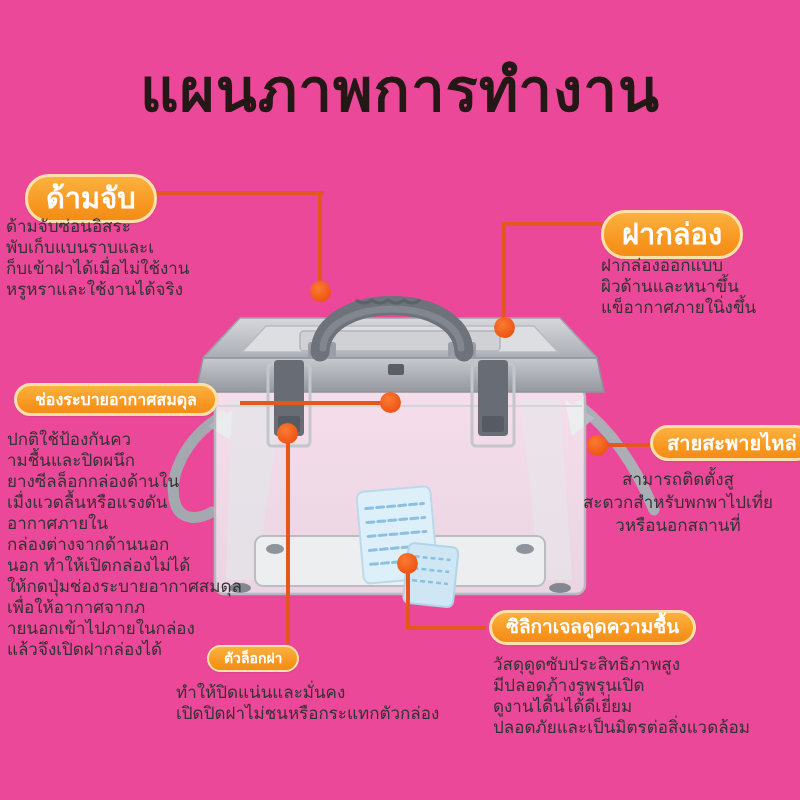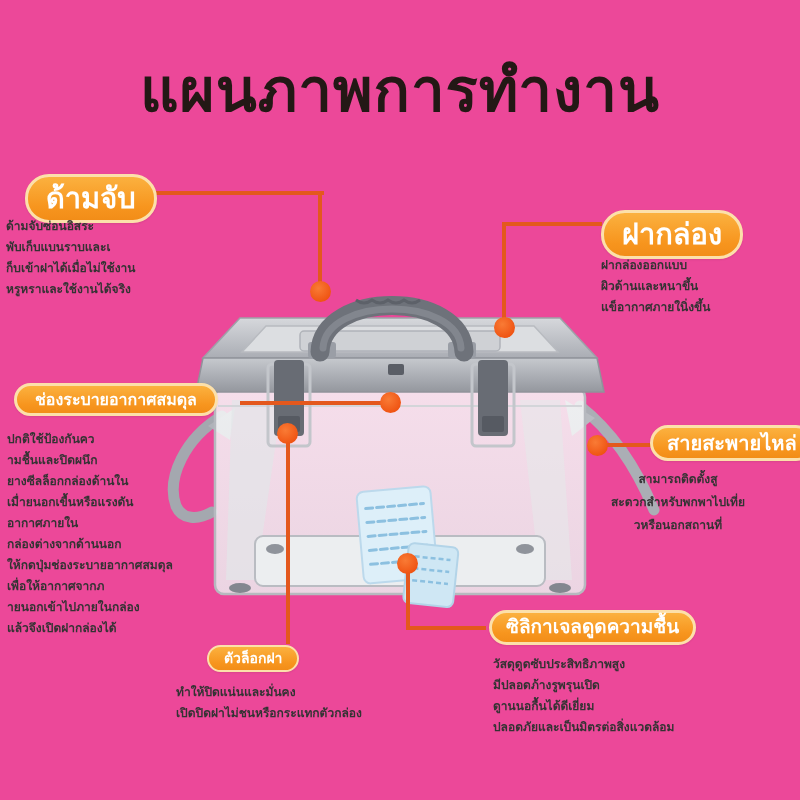--- a/index.html
+++ b/index.html
@@ -14,21 +14,21 @@
   .badge{
     position:absolute;display:inline-block;
     background:linear-gradient(180deg,#fbb13f 0%,#f7951e 70%,#f28d18 100%);
     border:3px solid #fce0aa;border-radius:24px;
     color:#ffffff;font-weight:800;white-space:nowrap;
     padding:4px 18px;font-size:29px;line-height:1.2;
     box-shadow:0 1px 2px rgba(0,0,0,0.08);
   }
   .badge.small{font-size:14px;padding:3px 15px;border-width:2px;}
   .desc{
-    position:absolute;color:#333333;font-size:12px;line-height:21px;font-weight:700;
+    position:absolute;color:#333333;font-size:17px;line-height:21px;font-weight:400;
   }
   .desc div{white-space:nowrap;}
   .seg{position:absolute;background:#e4581d;}
   .dot{
     position:absolute;width:21px;height:21px;border-radius:50%;
     background:radial-gradient(circle at 40% 35%,#f97b35,#ef5312 75%);
   }
   .product{position:absolute;left:160px;top:268px;}
 </style>
 </head>
@@ -140,23 +140,24 @@
     <div>ฝากล่องออกแบบ</div>
     <div>ผิวด้านและหนาขึ้น</div>
     <div>แข็อากาศภายในิ่งขึ้น</div>
   </div>
 
   <div class="badge" style="left:14px;top:383px;font-size:16px;">ช่องระบายอากาศสมดุล</div>
   <div class="desc" style="left:7px;top:429px;">
     <div>ปกติใช้ป้องกันคว</div>
     <div>ามชื้นและปิดผนึก</div>
     <div>ยางซีลล็อกกล่องด้านใน</div>
-    <div>เมื่ายนอกเขื้นหรือแรงดัน</div>
+    <div>เมื่งแวดลื้นหรือแรงดัน</div>
     <div>อากาศภายใน</div>
     <div>กล่องต่างจากด้านนอก</div>
+    <div>นอก ทำให้เปิดกล่องไม่ได้</div>
     <div>ให้กดปุ่มช่องระบายอากาศสมดุล</div>
     <div>เพื่อให้อากาศจากภ</div>
     <div>ายนอกเข้าไปภายในกล่อง</div>
     <div>แล้วจึงเปิดฝากล่องได้</div>
   </div>
 
   <div class="badge" style="left:650px;top:425px;font-size:20px;padding:3px 14px;">สายสะพายไหล่</div>
   <div class="desc" style="left:562px;top:468px;width:232px;text-align:center;line-height:23px;">
     <div>สามารถติดตั้งสู</div>
     <div>สะดวกสำหรับพกพาไปเที่ย</div>
@@ -166,17 +167,17 @@
   <div class="badge small" style="left:207px;top:645px;">ตัวล็อกฝา</div>
   <div class="desc" style="left:176px;top:682px;">
     <div>ทำให้ปิดแน่นและมั่นคง</div>
     <div>เปิดปิดฝาไม่ชนหรือกระแทกตัวกล่อง</div>
   </div>
 
   <div class="badge" style="left:489px;top:610px;font-size:19px;padding:3px 14px;">ซิลิกาเจลดูดความชื้น</div>
   <div class="desc" style="left:493px;top:654px;">
     <div>วัสดุดูดซับประสิทธิภาพสูง</div>
     <div>มีปลอดภ้างรูพรุนเปิด</div>
-    <div>ดูานนอกื้นได้ดีเยี่ยม</div>
+    <div>ดูงานไดื้นได้ดีเยี่ยม</div>
     <div>ปลอดภัยและเป็นมิตรต่อสิ่งแวดล้อม</div>
   </div>
 
 </div>
 
 </body></html>

